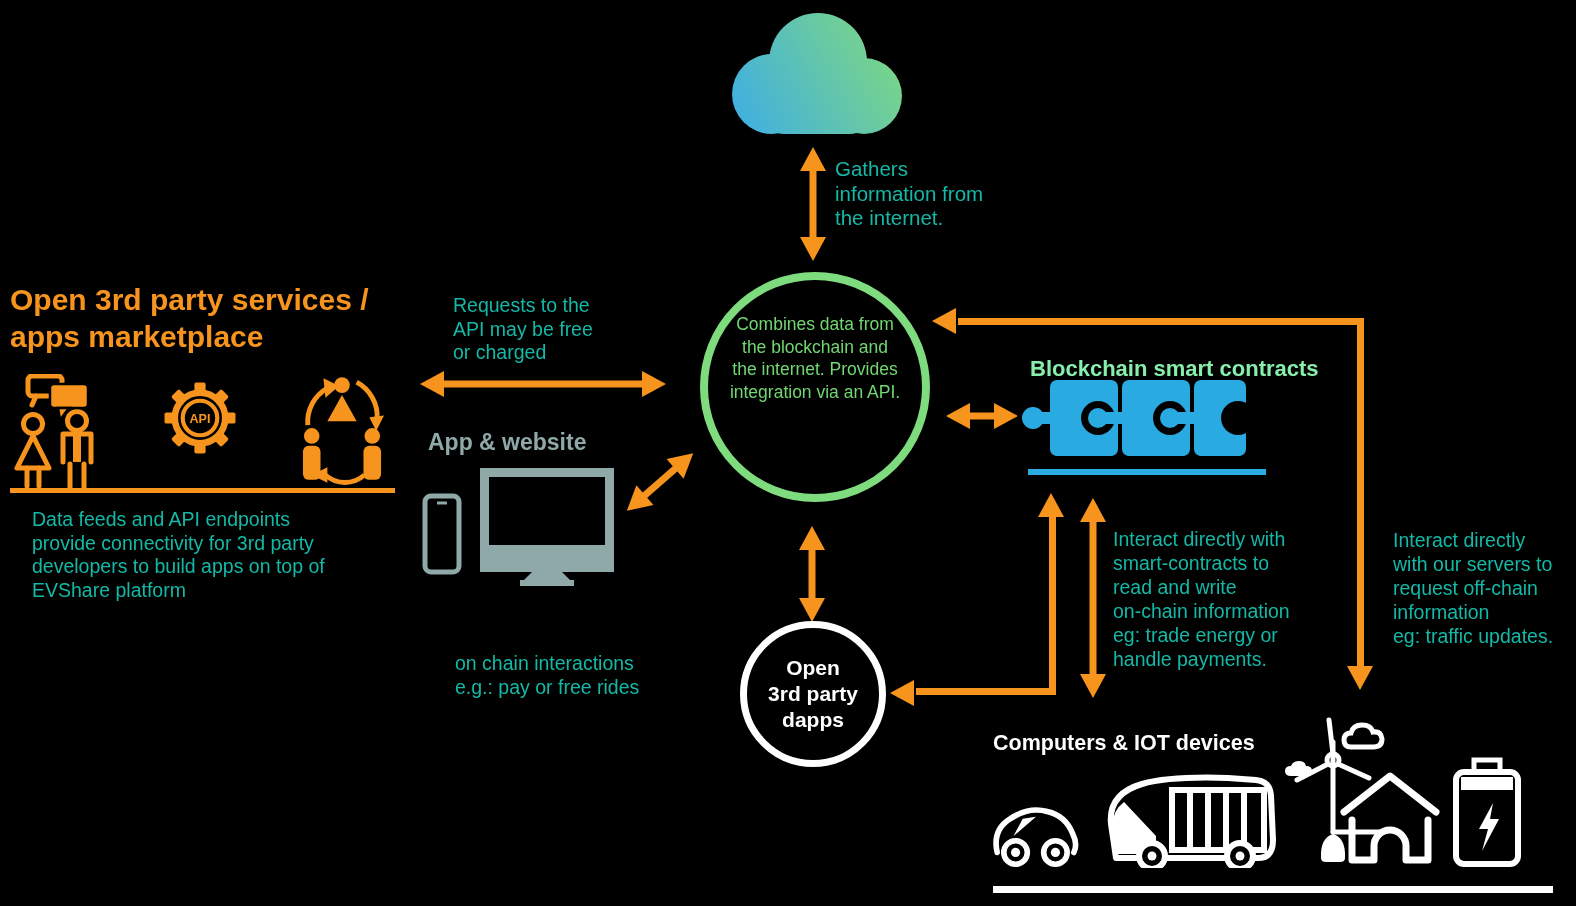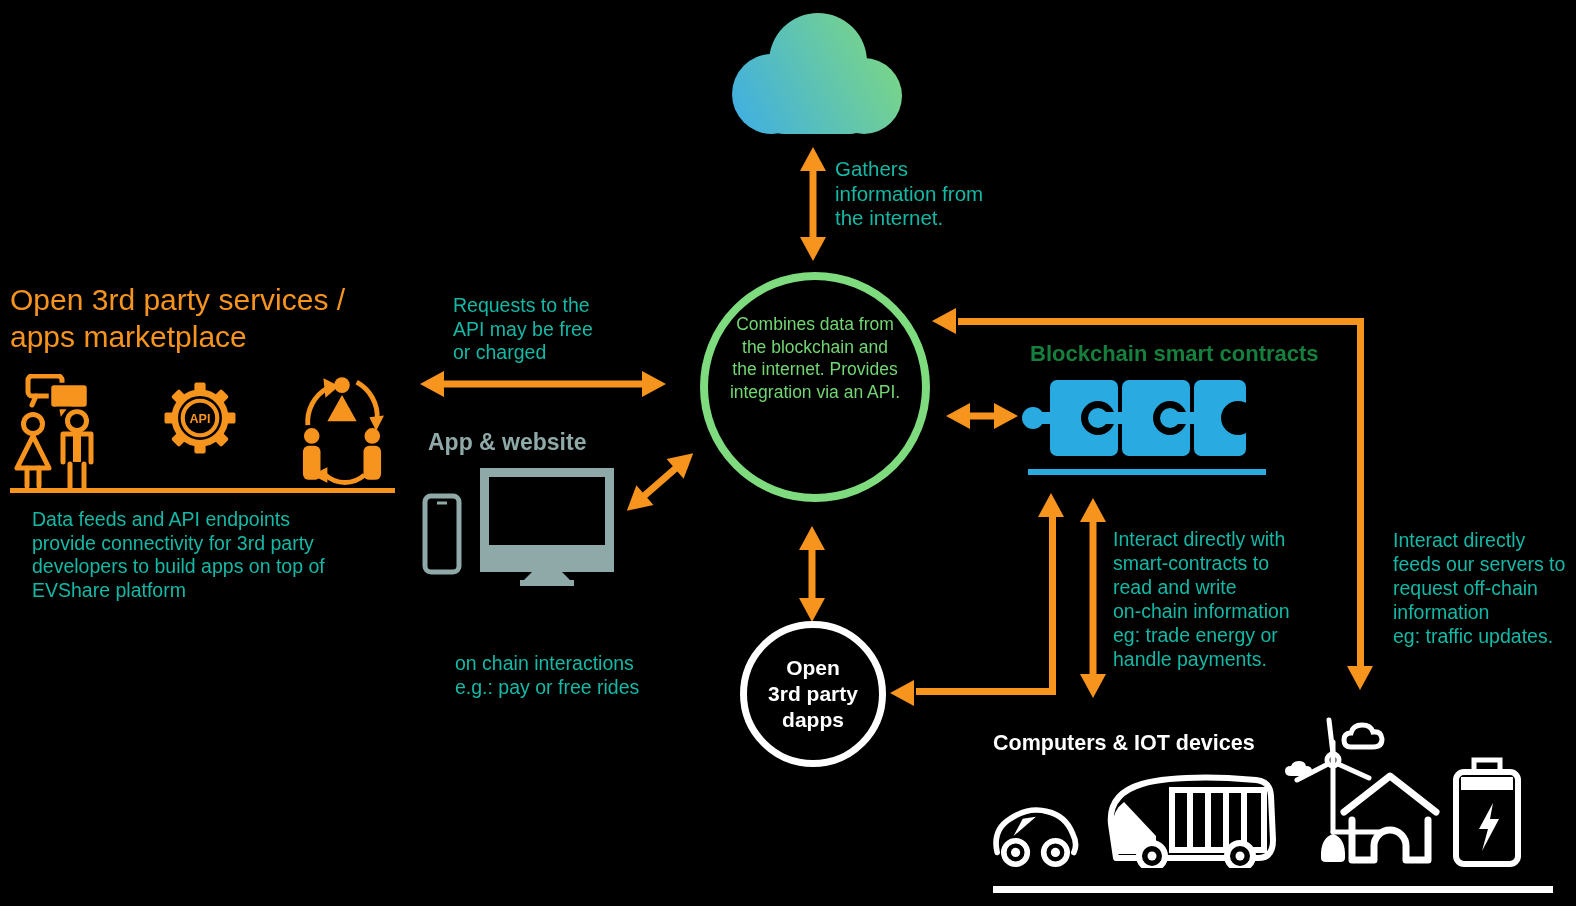--- a/index.html
+++ b/index.html
@@ -22,23 +22,23 @@
   .harrow .shaft{position:absolute;top:50%;transform:translateY(-50%);left:18px;right:18px;height:7px;background:#F7941E;}
   .harrow .head-left{position:absolute;left:0;top:0;}
   .harrow .head-right{position:absolute;right:0;top:0;}
   .circle-main{box-sizing:border-box;width:230px;height:230px;border:8px solid #7EDB7E;border-radius:50%;
                text-align:center;padding-top:30px;}
   .circle-main .title{color:#53CD53;font-size:24px;line-height:27px;font-weight:bold;white-space:pre-line;}
   .circle-main .body{color:#72D672;font-size:17.5px;line-height:22.5px;margin-top:3px;white-space:pre-line;}
   .circle-dapps{box-sizing:border-box;width:146px;height:146px;border:7px solid #fff;border-radius:50%;
                 display:flex;align-items:center;justify-content:center;text-align:center;text-decoration:underline;}
   .circle-dapps .label{color:#fff;font-weight:bold;font-size:21px;line-height:26px;white-space:pre-line;}
-  .h-orange{color:#F7941E;font-weight:normal;font-size:30px;line-height:37px;white-space:pre-line;}
+  .h-orange{color:#F7941E;font-weight:bold;font-size:30px;line-height:37px;white-space:pre-line;}
   .h-gray{color:#8FA9A8;font-weight:bold;font-size:23px;}
-  .h-blue{color:#15803d;font-weight:bold;font-size:22px;}
+  .h-blue{color:#86efac;font-weight:bold;font-size:22px;margin-top:15px;}
   .h-white{color:#fff;font-weight:bold;font-size:21.5px;}
   svg text{font-family:"Liberation Sans",sans-serif;}
 </style>
 </head>
 <body>
 
 <div id="canvas">
 
   <svg class="abs" style="left:716px;top:6px" width="190" height="130" viewBox="0 0 190 130">
     <defs>
@@ -209,21 +209,21 @@
       <div class="tri tri-down head-down"></div>
   </div>
 
   <div class="abs note pre" style="left:1113px;top:527px">Interact directly with
 smart-contracts  to
 read and write
 on-chain information
 eg: trade energy or
 handle payments.</div>
   <div class="abs note pre" style="left:1393px;top:528px">Interact directly
-feeds our servers to
+with our servers to
 request off-chain
 information
 eg: traffic updates.</div>
 
   <div class="varrow" style="left:799px;top:526px;height:96px">
     <div class="shaft"></div>
       <div class="tri tri-up head-up"></div>
       <div class="tri tri-down head-down"></div>
   </div>
 

